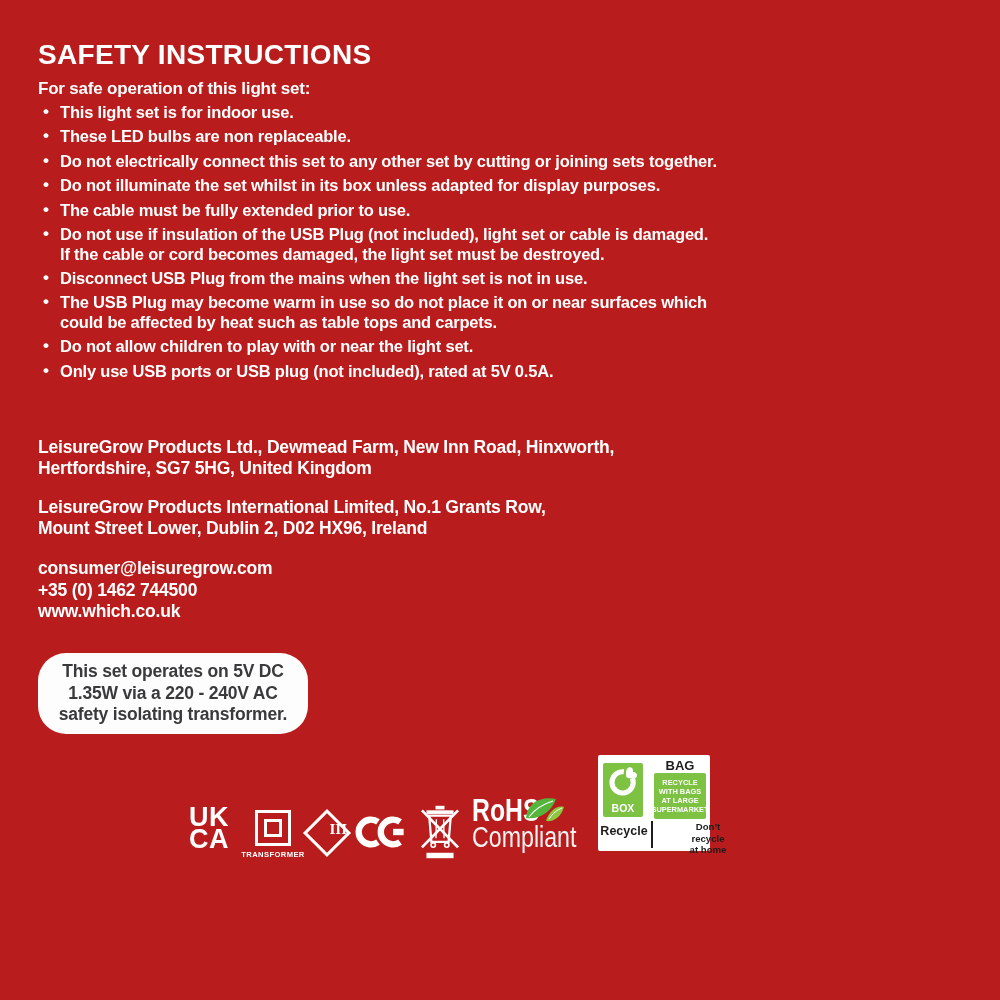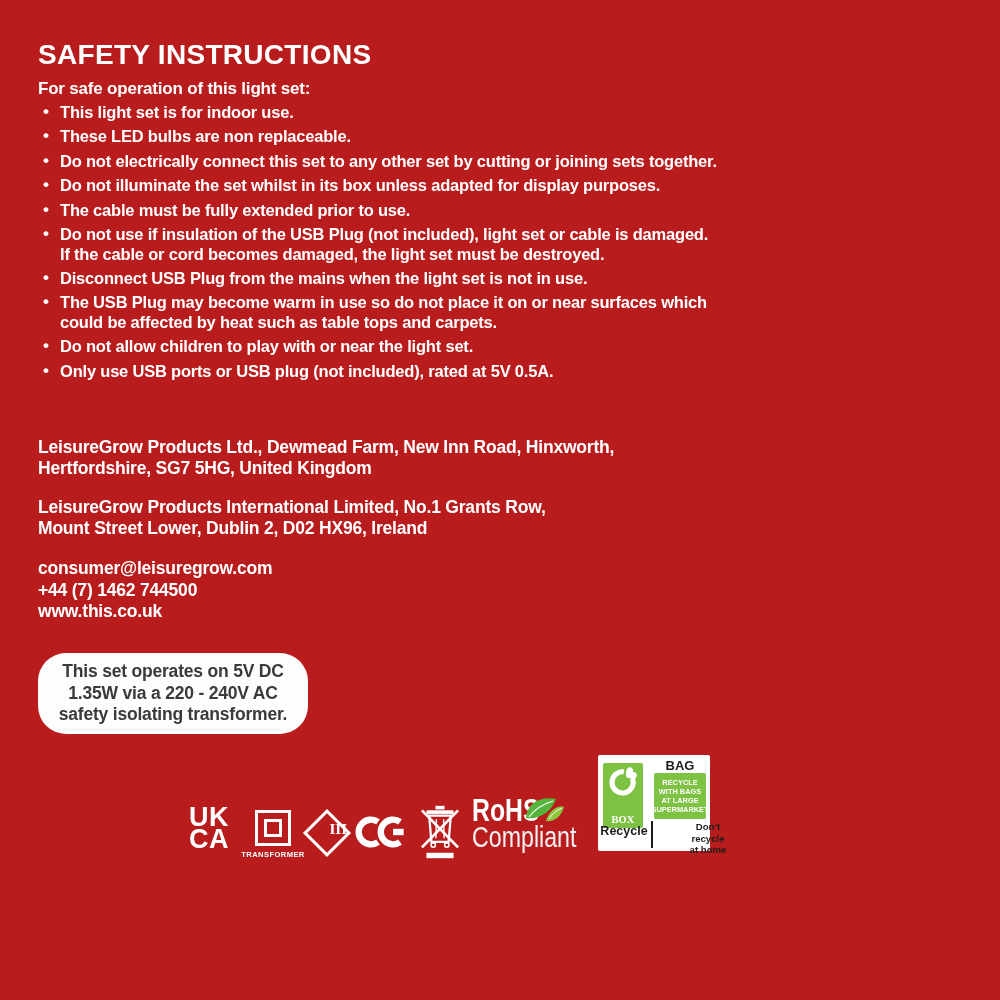--- a/index.html
+++ b/index.html
@@ -43,21 +43,21 @@
     font-family:"Liberation Serif", serif;font-weight:700;font-size:15px;}
   .ce{left:354px;top:813px;}
   .weee{left:420px;top:804px;}
   .rohs{left:472px;top:797px;line-height:1;}
   .rohs-title{font-size:31px;font-weight:700;transform:scaleX(.80);transform-origin:left top;line-height:27px;}
   .rohs-sub{font-size:29px;font-weight:400;transform:scaleX(.80);transform-origin:left top;line-height:27px;color:#f2f2f2;}
   .rohs-leaves{position:absolute;left:53px;top:-2px;}
   
   .recycle-card{left:598px;top:755px;width:112px;height:96px;background:#ffffff;color:#1d1d1b;border-radius:2px;}
   .bag-title{position:absolute;left:56px;top:3px;width:52px;text-align:center;font-size:13px;font-weight:700;}
-  .box-panel{position:absolute;left:5px;top:8px;width:40px;height:65px;background:#7dc242;border-radius:2px;font-family:Liberation Serif, serif;}
+  .box-panel{position:absolute;left:5px;top:8px;width:40px;height:54px;background:#7dc242;border-radius:2px;}
   .box-label{position:absolute;bottom:3px;left:0;width:100%;text-align:center;color:#fff;font-size:10.5px;font-weight:700;}
   .bag-panel{position:absolute;left:56px;top:18px;width:52px;height:46px;background:#7dc242;border-radius:2px;
     display:flex;align-items:center;justify-content:center;text-align:center;
     color:#fff;font-size:7.4px;font-weight:700;line-height:9px;white-space:pre-line;}
   .recycle-action{position:absolute;left:0;top:69px;width:52px;text-align:center;font-size:12.5px;font-weight:700;}
   .card-divider{position:absolute;left:53px;top:66px;width:2px;height:27px;background:#1d1d1b;}
   .bag-action{position:absolute;left:56px;top:66px;width:54px;text-align:center;
     font-size:9.6px;font-weight:700;line-height:11.5px;white-space:pre-line;margin-left:27px;}
 </style>
 </head>
@@ -83,22 +83,22 @@
     <li>Only use USB ports or USB plug (not included), rated at 5V 0.5A.</li>
   </ul>
 
   <div class="abs address uk">LeisureGrow Products Ltd., Dewmead Farm, New Inn Road, Hinxworth,
 Hertfordshire, SG7 5HG, United Kingdom</div>
   <div class="abs address ie">LeisureGrow Products International Limited, No.1 Grants Row,
 Mount Street Lower, Dublin 2, D02 HX96, Ireland</div>
 
   <div class="abs contact">
     <div>consumer@leisuregrow.com</div>
-    <div>+44 (7) 1462 744500</div>
-    <div>www.this.co.uk</div>
+    <div>+35 (0) 1462 744500</div>
+    <div>www.which.co.uk</div>
   </div>
 
   <div class="abs power-box">
     <div>This set operates on 5V DC
 1.35W via a 220 - 240V AC
 safety isolating transformer.</div>
   </div>
 
   <div class="abs ukca">
     <div>UK</div>

